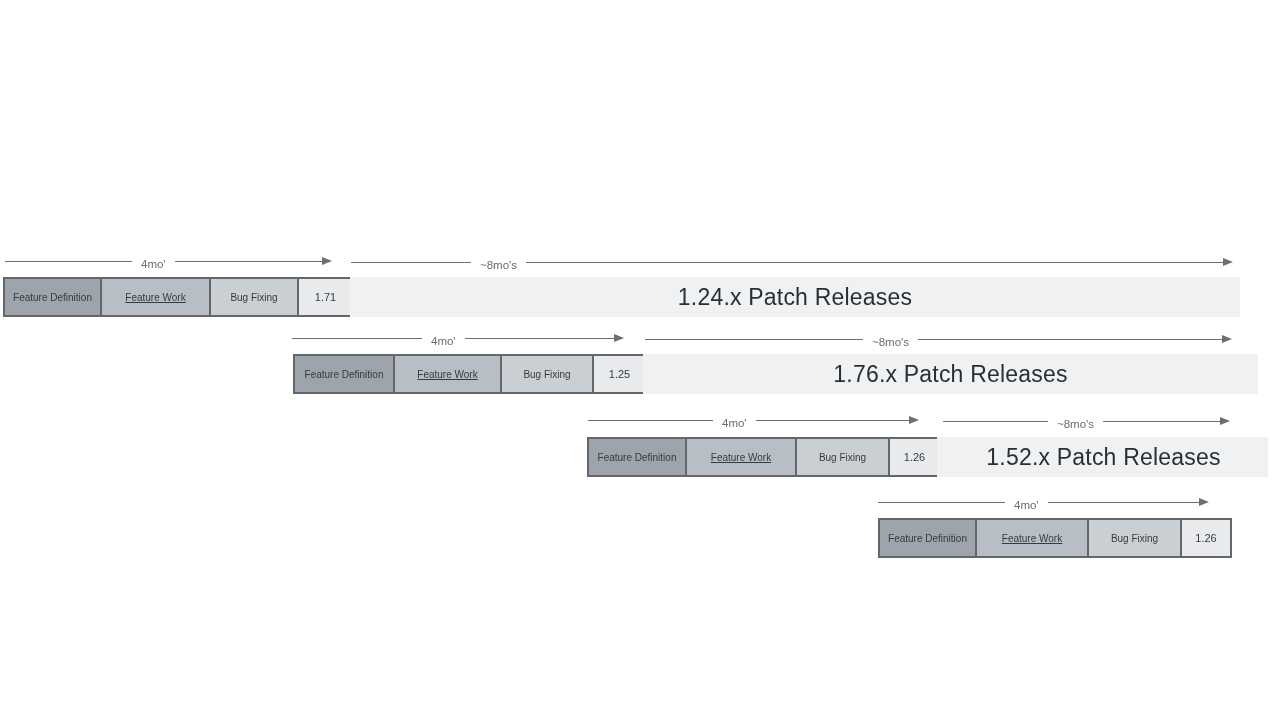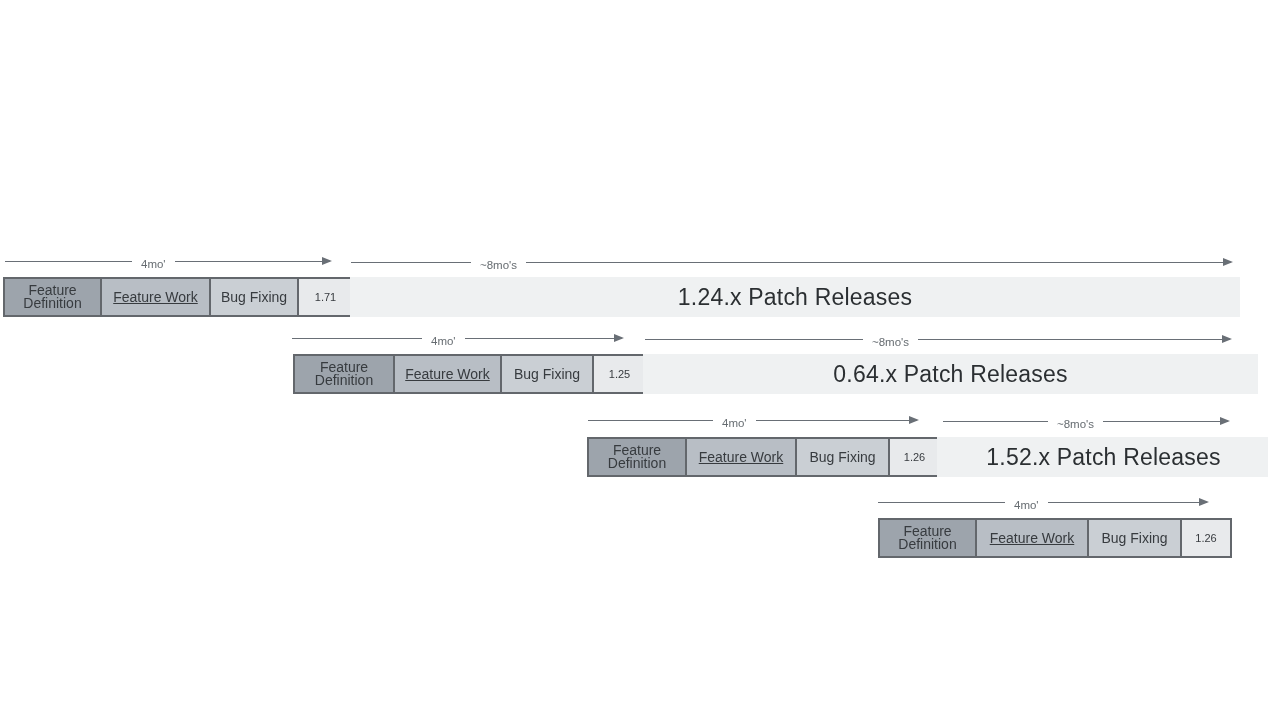--- a/index.html
+++ b/index.html
@@ -51,21 +51,21 @@
     height: 40px;
     box-sizing: border-box;
     border: 2px solid var(--box-border, #63676c);
   }
   .phase {
     box-sizing: border-box;
     display: flex;
     align-items: center;
     justify-content: center;
     text-align: center;
-    font-size: 14px;
+    font-size: 10px;
     line-height: 13px;
     color: var(--box-text, #373b3f);
     border-right: 2px solid var(--box-border, #63676c);
     padding: 0 4px;
   }
   .phase.fd { background: var(--phase-feature-definition, #9da4ac); }
   .phase.fw { background: var(--phase-feature-work, #b8bec5); text-decoration: underline; }
   .phase.bf { background: var(--phase-bug-fixing, #cacfd4); }
   .version {
     box-sizing: border-box;
@@ -130,21 +130,21 @@
       <div class="alabel">~8mo's</div>
       <div class="seg last"></div>
     </div>
     <div class="strip" style="left:293px; top:354px;">
       <div class="phase fd" style="width:100px;">Feature Definition</div>
       <div class="phase fw" style="width:107px;">Feature Work</div>
       <div class="phase bf" style="width:92px;">Bug Fixing</div>
       <div class="version" style="width:51px;">1.25</div>
     </div>
     <div class="patchbar" style="left:643px; top:354px; width:615px;">
-      <span class="ptext">0.64.x Patch Releases</span>
+      <span class="ptext">1.76.x Patch Releases</span>
     </div>
   </div>
 
   <div>
     <div class="arrow" style="left:588px; top:415px; width:329px;">
       <div class="seg first" style="width:125px;"></div>
       <div class="alabel">4mo'</div>
       <div class="seg last"></div>
     </div>
     <div class="arrow" style="left:943px; top:416px; width:285px;">

